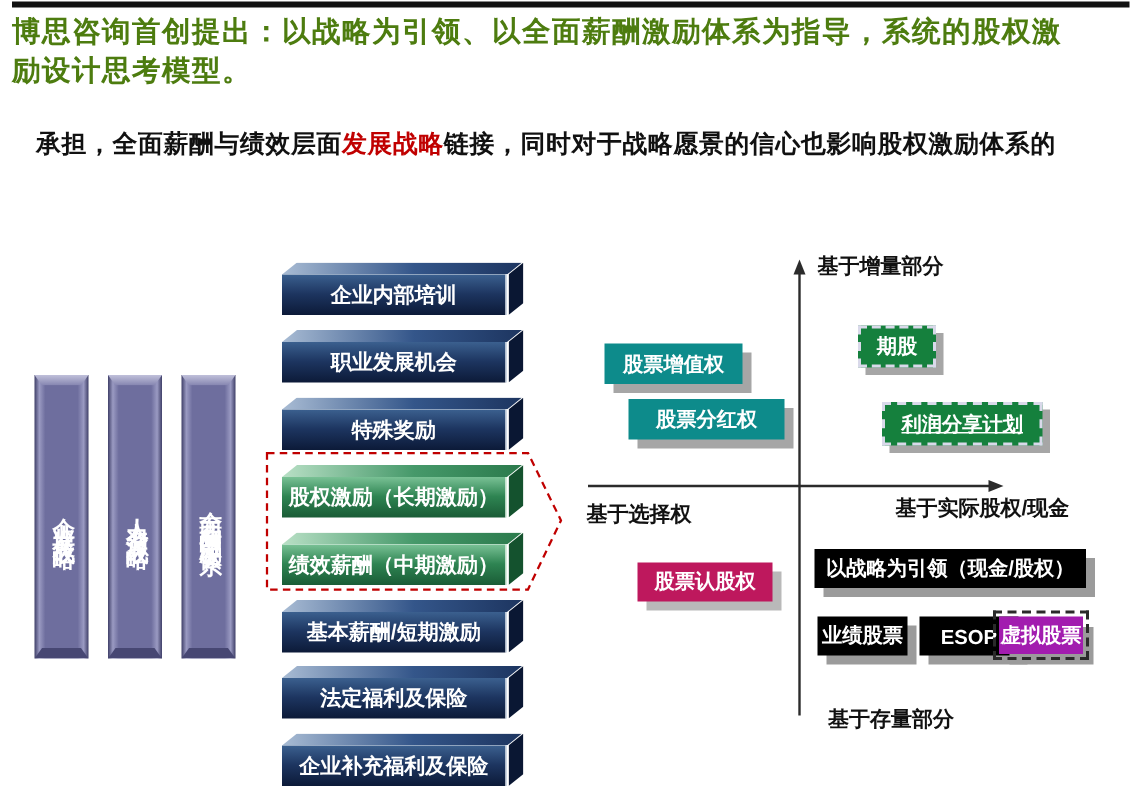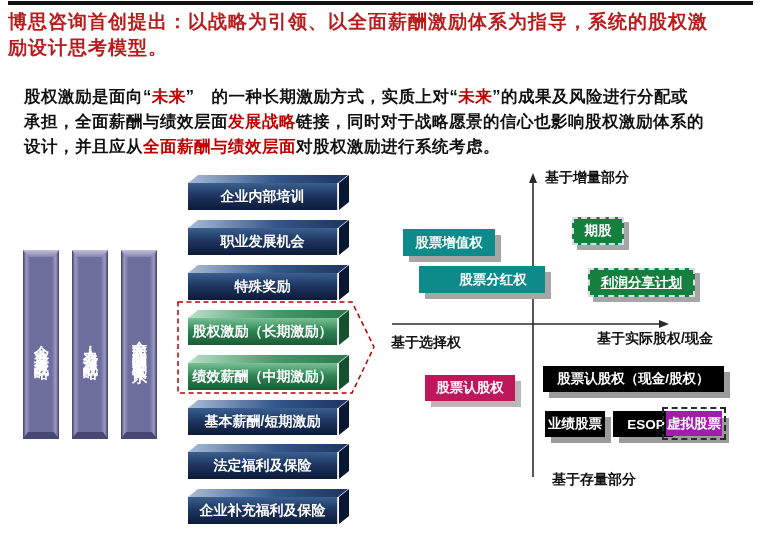--- a/index.html
+++ b/index.html
@@ -5,21 +5,21 @@
   html,body{margin:0;padding:0;}
   body{
     width:761px;height:539px;position:relative;overflow:hidden;background:#ffffff;
     font-family:"Liberation Sans","DejaVu Sans",sans-serif;
   }
   .abs{position:absolute;}
 
   
   .top-rule{left:8px;top:1px;width:745px;height:4px;background:#111;}
   .slide-title{
-    left:8px;top:9px;width:748px;color:#b91c1c;font-weight:bold;
+    left:8px;top:9px;width:748px;color:#4d7c0f;font-weight:bold;
     font-size:19px;line-height:26px;letter-spacing:1px;
   }
   .intro{
     left:24px;top:84px;width:730px;color:#111;font-weight:bold;
     font-size:16.5px;line-height:25px;letter-spacing:0.5px;
   }
   .intro .red{color:#C00000;}
 
   
   .pillar{
@@ -84,23 +84,21 @@
 <body>
 
 <div class="abs top-rule"></div>
 
 <div class="abs slide-title">
   <div>博思咨询首创提出：以战略为引领、以全面薪酬激励体系为指导，系统的股权激</div>
   <div>励设计思考模型。</div>
 </div>
 
 <div class="abs intro">
-    <div><span>股权激励是面向</span><span>“</span><span class="red">未来</span><span>”</span><span>　的一种长期激励方式，实质上对</span><span>“</span><span class="red">未来</span><span>”</span><span>的成果及风险进行分配或</span></div>
     <div><span>承担，全面薪酬与绩效层面</span><span class="red">发展战略</span><span>链接，同时对于战略愿景的信心也影响股权激励体系的</span></div>
-    <div><span>设计，并且应从</span><span class="red">全面薪酬与绩效层面</span><span>对股权激励进行系统考虑。</span></div>
   </div>
 
 <div class="abs pillar" style="left:23px;">
   <span>企业发展战略</span>
 </div>
 <div class="abs pillar" style="left:72px;">
   <span>人力资源战略</span>
 </div>
 <div class="abs pillar" style="left:121px;">
   <span>全面薪酬激励体系</span>
@@ -154,20 +152,20 @@
   <line x1="392" y1="324" x2="662" y2="324" stroke="#2b2b2b" stroke-width="1.6"></line>
   <polygon points="659,320 659,328 669,324" fill="#2b2b2b"></polygon>
 </svg>
 
 <div class="abs axis-label" style="left:545px;top:169px;">基于增量部分</div>
 <div class="abs axis-label" style="left:391px;top:334px;">基于选择权</div>
 <div class="abs axis-label" style="left:597px;top:330px;">基于实际股权/现金</div>
 <div class="abs axis-label" style="left:552px;top:471px;">基于存量部分</div>
 
 <div class="abs qbox teal" style="left:403px;top:213px;width:92px;height:27px;margin-top:16px;">股票增值权</div>
-<div class="abs qbox teal" style="left:419px;top:266px;width:104px;height:27px;padding-left:22px;">股票分红权</div>
+<div class="abs qbox teal" style="left:419px;top:266px;width:104px;height:27px;">股票分红权</div>
 <div class="abs qbox slate" style="left:572px;top:217px;width:48px;height:24px;">期股</div>
 <div class="abs qbox slate" style="left:588px;top:268px;width:103px;height:25px;text-decoration:underline;">利润分享计划</div>
 <div class="abs qbox gray" style="left:425px;top:375px;width:90px;height:26px;">股票认股权</div>
-<div class="abs qbox black" style="left:543px;top:366px;width:181px;height:26px;font-size:13.5px;">股票认股权（现金/股权）</div>
+<div class="abs qbox black" style="left:543px;top:366px;width:181px;height:26px;font-size:13.5px;">以战略为引领（现金/股权）</div>
 <div class="abs qbox black" style="left:545px;top:411px;width:60px;height:26px;">业绩股票</div>
 <div class="abs qbox black" style="left:613px;top:411px;width:66px;height:26px;">ESOP</div>
 <div class="abs qbox blackdash" style="left:666px;top:411px;width:56px;height:25px;">虚拟股票</div>
 
 </body></html>

